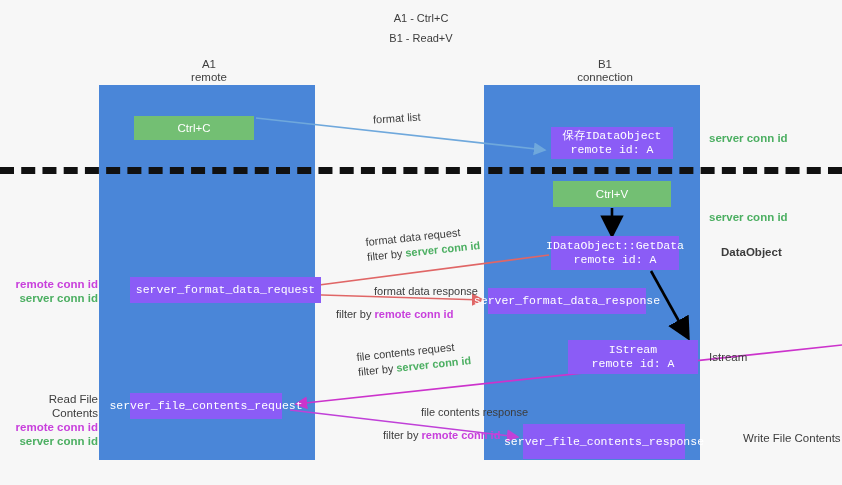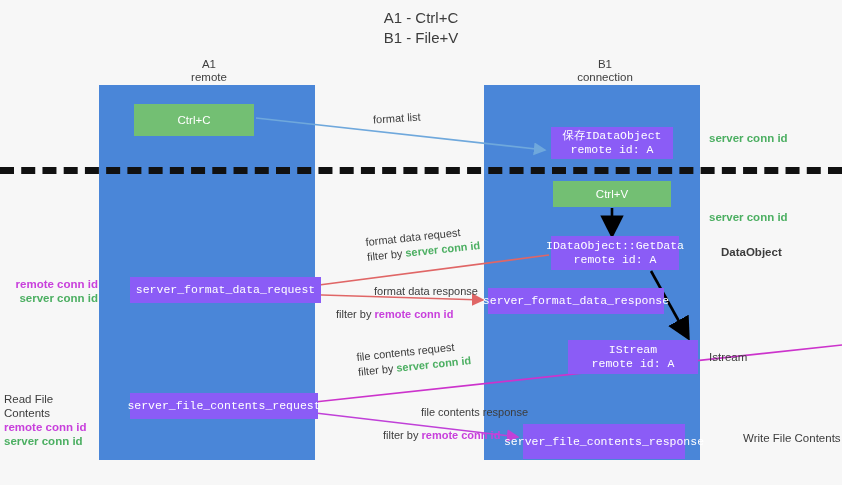--- a/index.html
+++ b/index.html
@@ -22,21 +22,21 @@
     width: 842px;
     height: 485px;
   }
   .abs { position: absolute; }
 
   
   #title-block {
     left: 0; top: 8px;
     width: 842px;
     text-align: center;
-    font-size: 15px;
+    font-size: 11px;
     line-height: 20px;
     color: #3c3c3c;
   }
 
   
   .col-header {
     text-align: center;
     font-size: 11.5px;
     line-height: 13px;
     color: #404040;
@@ -71,28 +71,28 @@
     display: flex;
     flex-direction: column;
     align-items: center;
     justify-content: center;
     padding: 2px 6px;
   }
   .node.green  { background: #73bf73; }
   .node.orange { background: #8b5cf6; font-family: Liberation Mono, monospace; }
   .node .l2 { display: block; }
 
-  #node-ctrlc      { left: 134px; top: 104px; width: 120px; height: 32px; }
+  #node-ctrlc      { left: 134px; top: 116px; width: 120px; height: 24px; }
   #node-dataobj    { left: 551px; top: 127px; width: 122px; height: 32px; }
   #node-ctrlv      { left: 553px; top: 181px; width: 118px; height: 26px; }
   #node-getdata    { left: 551px; top: 236px; width: 128px; height: 34px; }
   #node-fmtreq     { left: 130px; top: 277px; width: 191px; height: 26px; }
-  #node-fmtresp    { left: 488px; top: 288px; width: 176px; height: 26px; }
+  #node-fmtresp    { left: 488px; top: 288px; width: 158px; height: 26px; }
   #node-istream    { left: 568px; top: 340px; width: 130px; height: 34px; }
-  #node-filereq    { left: 130px; top: 393px; width: 188px; height: 26px; }
+  #node-filereq    { left: 130px; top: 393px; width: 152px; height: 26px; }
   #node-fileresp   { left: 523px; top: 424px; width: 162px; height: 35px; }
 
   
   .side-label {
     font-size: 11.5px;
     line-height: 14px;
   }
   .bold-green  { color: #4caf62; font-weight: bold; }
   .bold-purple { color: #c840dc; font-weight: bold; }
   .plain-dark  { color: #3c3c3c; }
@@ -104,21 +104,21 @@
   #lbl-writefile { left: 743px; top: 431px; }
 
   #lbl-left-conn {
     left: 8px; top: 277px;
     width: 90px;
     text-align: right;
   }
   #lbl-left-read {
     left: 4px; top: 392px;
     width: 94px;
-    text-align: left;
+    text-align: right;
   }
   #lbl-left-read .read-title { color: #3c3c3c; display: block; }
 
   
   .edge-label {
     font-size: 11px;
     line-height: 15px;
     color: #3c3c3c;
     white-space: nowrap;
   }
@@ -174,21 +174,21 @@
 
   <line x1="842" y1="345" x2="296" y2="404" stroke="#cc33cc" stroke-width="1.6" marker-end="url(#ah-magenta)"></line>
 
   <line x1="290" y1="410" x2="518" y2="437" stroke="#c040d8" stroke-width="1.6" marker-end="url(#ah-purple)"></line>
 </svg>
 
 <div class="abs" id="separator"></div>
 
 <div class="abs" id="title-block">
   <div>A1 - Ctrl+C</div>
-  <div>B1 - File+V</div>
+  <div>B1 - Read+V</div>
 </div>
 
 <div class="abs col-header" id="header-a1">
   <div>A1</div>
   <div>remote</div>
 </div>
 <div class="abs col-header" id="header-b1">
   <div>B1</div>
   <div>connection</div>
 </div>

